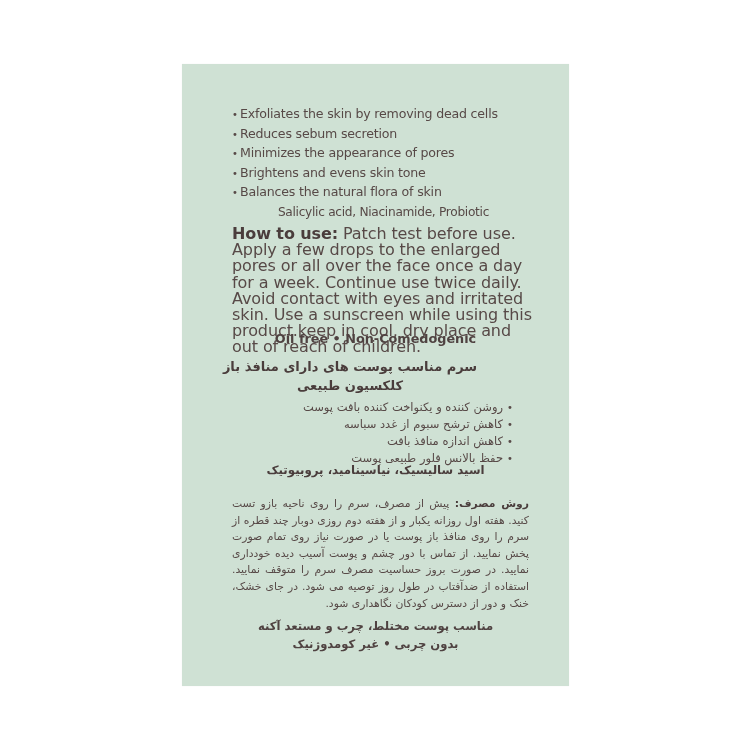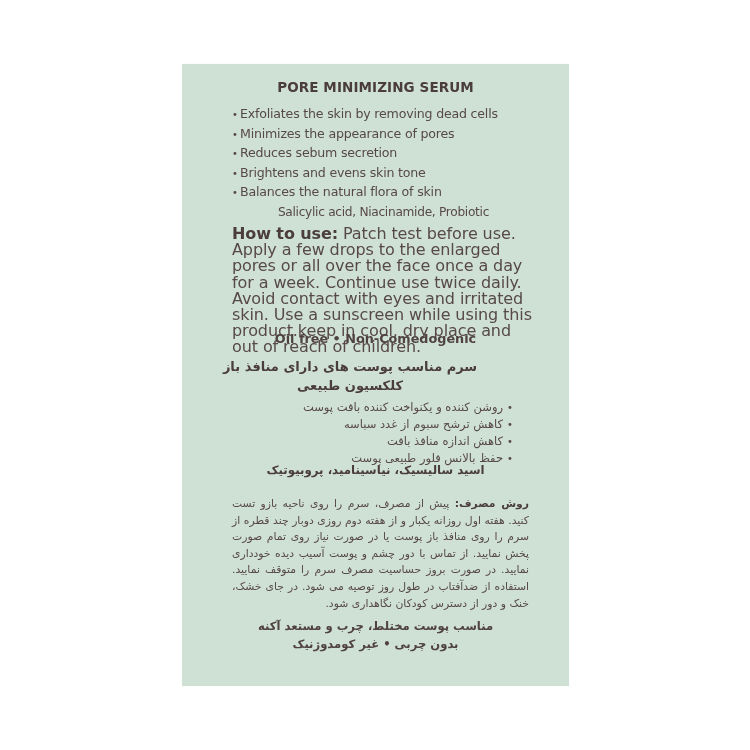--- a/index.html
+++ b/index.html
@@ -120,26 +120,25 @@
       font-weight: bold;
       line-height: 18px;
       color: #4f4241;
     }
   </style>
 </head>
 <body>
 
 <div class="card">
 
-  <div class="abs title">PORE MINIMIZING SERUM</div>
 
   <ul class="abs en-bullets">
     <li>Exfoliates the skin by removing dead cells</li>
+    <li>Reduces sebum secretion</li>
     <li>Minimizes the appearance of pores</li>
-    <li>Reduces sebum secretion</li>
     <li>Brightens and evens skin tone</li>
     <li>Balances the natural flora of skin</li>
   </ul>
 
   <div class="abs ingredients">Salicylic acid, Niacinamide, Probiotic</div>
 
   <div class="abs howto"><b>How to use:</b><span> Patch test before use. Apply a few drops to the enlarged pores or all over the face once a day for a week. Continue use twice daily. Avoid contact with eyes and irritated skin. Use a sunscreen while using this product.keep in cool, dry place and out of reach of children.</span></div>
 
   <div class="abs claims">Oil free • Non-Comedogenic</div>
 

